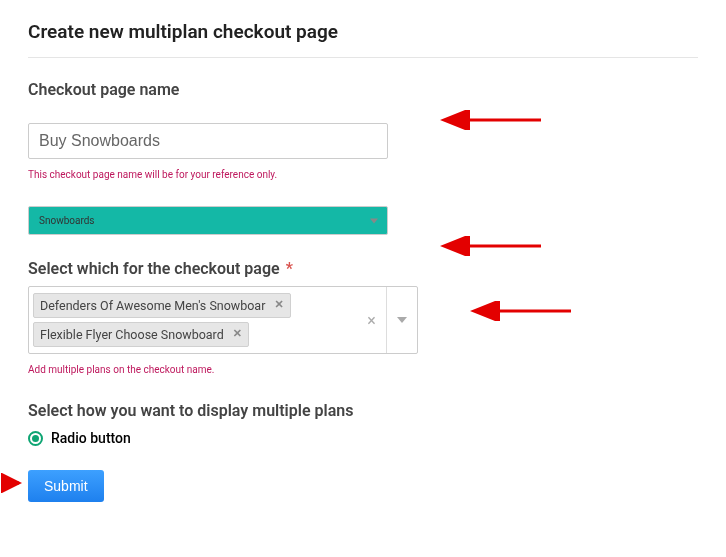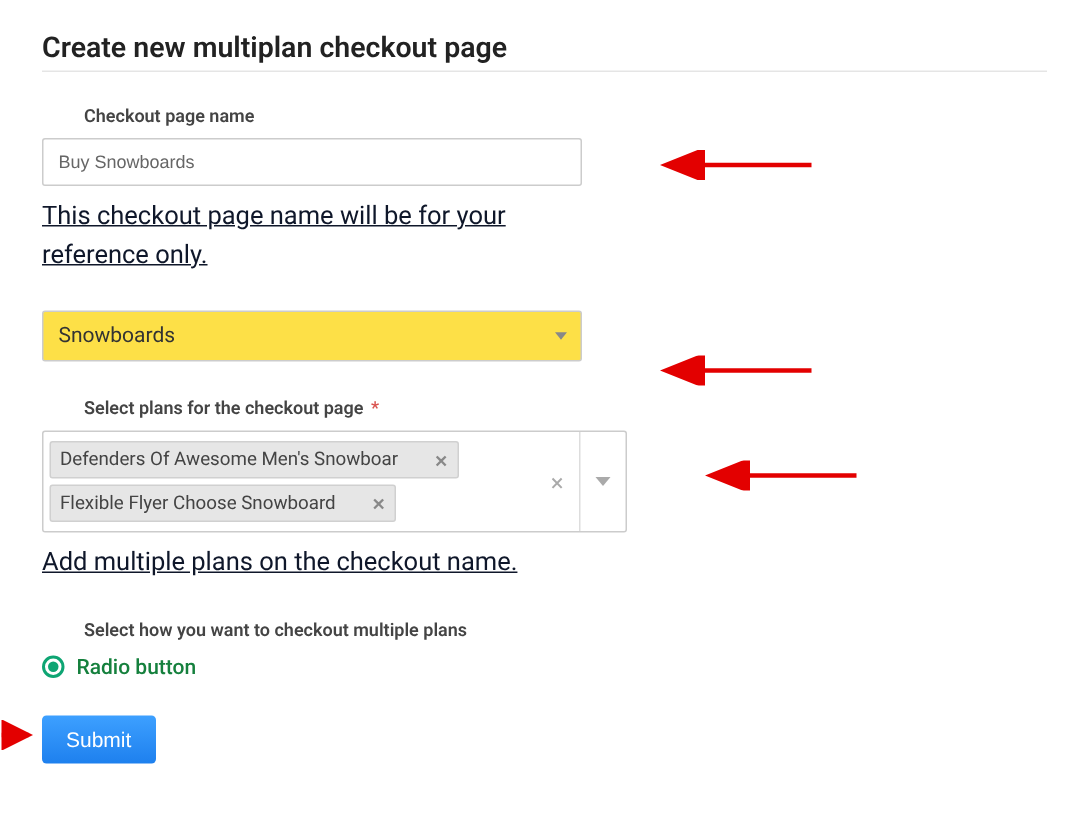--- a/index.html
+++ b/index.html
@@ -7,54 +7,54 @@
       font-family: -apple-system, BlinkMacSystemFont, "Segoe UI", Roboto, Arial, sans-serif;
       background: #fff;
       color: #333;
       width: 726px;
       padding: 20px 28px;
     }
     .page-title {
       font-size: 19px;
       font-weight: 600;
       color: #222;
-      padding-bottom: 4px;
+      padding-bottom: 14px;
       border-bottom: 1px solid #e5e5e5;
       margin-bottom: 22px;
     }
     .field-group { margin-bottom: 24px; position: relative; }
     .field-label {
-      font-size: 12px;
+      font-size: 16px;
       font-weight: 600;
       color: #444;
       margin-bottom: 8px;
       display: block;
-      margin-left: 28px;
     }
     .required-asterisk { color: #d9534f; margin-left: 2px; }
     .text-input {
       width: 360px;
       padding: 8px 10px;
       border: 1px solid #ccc;
       border-radius: 2px;
-      font-size: 12px;
+      font-size: 16px;
       color: #666;
+      margin-top: 16px;
     }
     .select-wrapper {
       width: 360px;
       position: relative;
     }
     .select-input {
       width: 100%;
       padding: 8px 30px 8px 10px;
       border: 1px solid #ccc;
       border-radius: 2px;
-      font-size: 14px;
+      font-size: 10px;
       color: #333;
-      background: #fde047;
+      background: #14b8a6;
       cursor: pointer;
       display: flex;
       align-items: center;
       justify-content: space-between;
     }
     .caret-down {
       position: absolute;
       right: 10px;
       top: 50%;
       transform: translateY(-50%);
@@ -79,22 +79,22 @@
       gap: 4px;
     }
     .tag {
       background: #e6e6e6;
       border: 1px solid #d0d0d0;
       border-radius: 2px;
       padding: 4px 6px;
       font-size: 12.5px;
       color: #444;
       display: inline-flex;
-      align-items: flex-end;
-      gap: 24px;
+      align-items: flex-start;
+      gap: 9px;
     }
     .tag-remove {
       color: #888;
       font-size: 11px;
       cursor: pointer;
       font-weight: bold;
     }
     .multi-select-clear {
       width: 30px;
       display: flex;
@@ -113,26 +113,25 @@
       cursor: pointer;
       position: relative;
     }
     .chevron-down {
       width: 0; height: 0;
       border-left: 5px solid transparent;
       border-right: 5px solid transparent;
       border-top: 6px solid #aaa;
     }
     .help-text {
-      font-size: 17px;
-      color: #0f172a;
+      font-size: 10px;
+      color: #be185d;
       margin-top: 8px;
       max-width: 360px;
       line-height: 1.5;
-      text-decoration: underline;
     }
     .radio-group { margin-top: 10px; }
     .radio-option {
       display: flex;
       align-items: center;
       gap: 8px;
       margin-bottom: 8px;
       cursor: pointer;
     }
     .radio-circle {
@@ -145,21 +144,21 @@
       justify-content: center;
       flex-shrink: 0;
     }
     .radio-circle.selected { border-color: #0ea573; }
     .radio-dot {
       width: 7px;
       height: 7px;
       background: #0ea573;
       border-radius: 50%;
     }
-    .radio-label { font-size: 14px; color: #15803d; font-weight: 500; }
+    .radio-label { font-size: 14px; color: #000000; font-weight: 500; }
     .actions {
       display: flex;
       align-items: center;
       gap: 10px;
       margin-top: 10px;
       position: relative;
     }
     .submit-btn {
       background: #1E90FF;
       background: linear-gradient(#3da0ff, #1e80ee);
@@ -207,21 +206,21 @@
   </div>
   <div class="arrow" style="left:408px; top:30px;">
     <svg width="110" height="20">
         <line x1="10" y1="10" x2="105" y2="10" stroke="#e30000" stroke-width="3" marker-start="url(#ah1)"></line>
       </svg>
   </div>
 </div>
 
 <div class="field-group">
   <label class="field-label">
-    <span>Select plans for the checkout page</span>
+    <span>Select which for the checkout page</span>
     <span class="required-asterisk">*</span>
   </label>
   <div class="multi-select">
     <div class="multi-select-tags">
       <span class="tag">
         <span>Defenders Of Awesome Men's Snowboar</span>
         <span class="tag-remove">✕</span>
       </span>
       <span class="tag">
         <span>Flexible Flyer Choose Snowboard</span>
@@ -235,21 +234,21 @@
   </div>
   <div class="help-text">Add multiple plans on the checkout name.</div>
   <div class="arrow" style="left:438px; top:42px;">
     <svg width="110" height="20">
         <line x1="10" y1="10" x2="105" y2="10" stroke="#e30000" stroke-width="3" marker-start="url(#ah1)"></line>
       </svg>
   </div>
 </div>
 
 <div class="field-group">
-  <label class="field-label">Select how you want to checkout multiple plans</label>
+  <label class="field-label">Select how you want to display multiple plans</label>
   <div class="radio-group">
     <div class="radio-option">
       <span class="radio-circle selected">
           <span class="radio-dot"></span>
         </span>
       <span class="radio-label">Radio button</span>
     </div>
   </div>
 </div>
 

